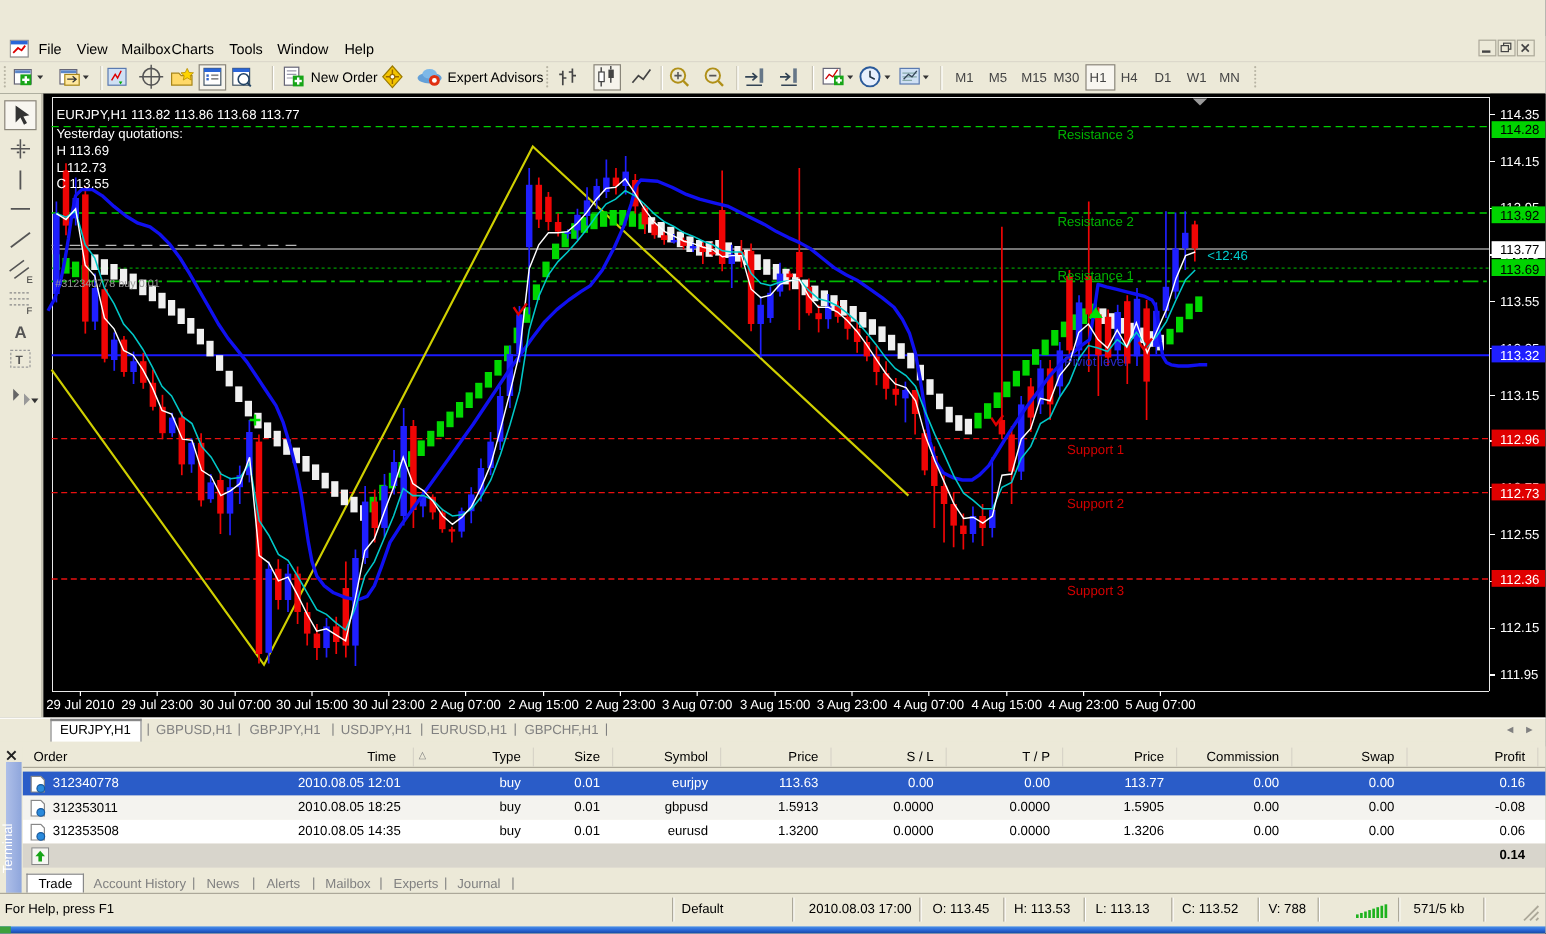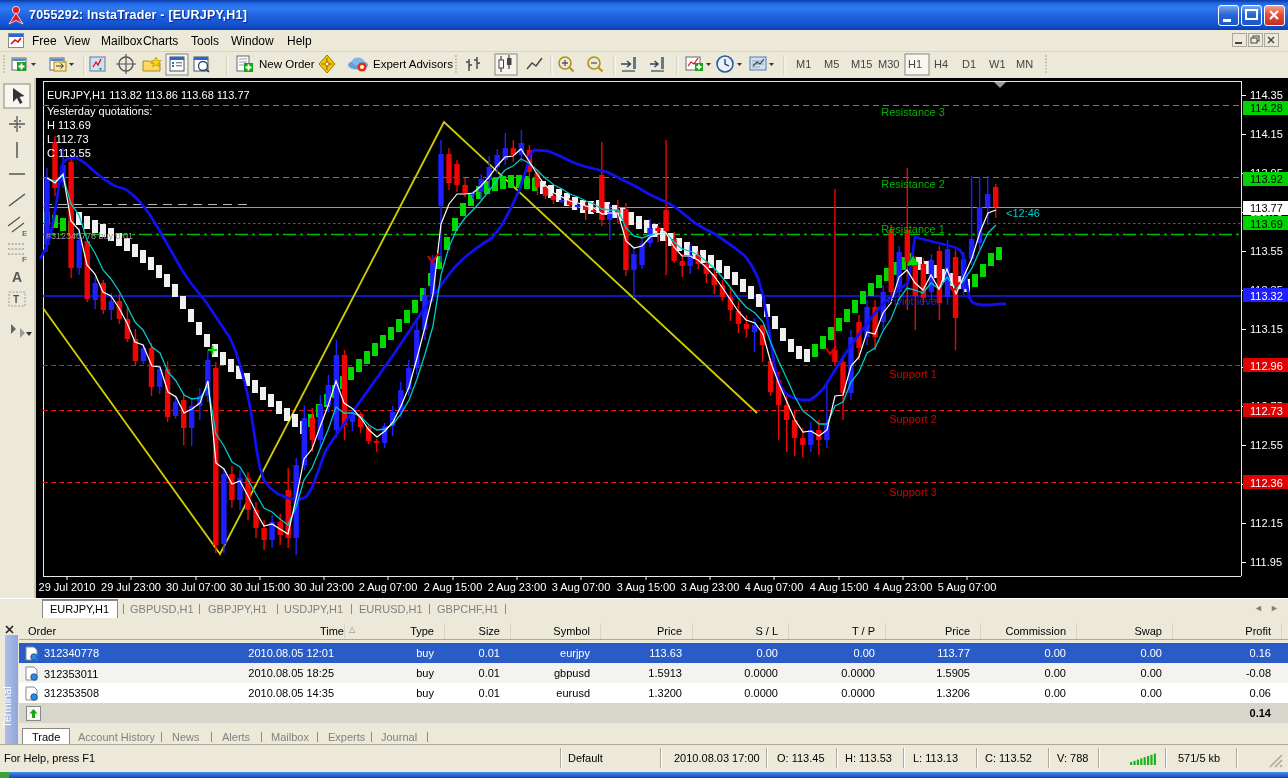--- a/index.html
+++ b/index.html
@@ -25,43 +25,27 @@
 #terminal{left:0;top:618px;width:1288px;height:126px;background:#ece9d8}
 #statusbar{left:0;top:744px;width:1288px;height:28px;background:#ece9d8;border-top:1px solid #aca899}
 #taskstrip{left:0;top:772px;width:1288px;height:6px;
  background:linear-gradient(180deg,#4a90e8 0%,#2a68d8 50%,#1446a0 100%)}
 .t11{font-size:11px;color:#000}
 .g11{font-size:11px;color:#808080}
 .sep{position:absolute;width:2px;border-left:1px solid #aca899;border-right:1px solid #fff}
 
 </style></head><body>
 <div id="win">
-<div id="titlebar" class="abs">
-      <svg class="abs" style="left:6px;top:4px" width="20" height="22">
-        <circle cx="10" cy="6" r="3.6" fill="#e81818" stroke="#fff" stroke-width="0.8"></circle>
-        <path d="M10 9 L3 20 L10 16.5 L17 20 Z" fill="#e81818" stroke="#fff" stroke-width="0.8"></path>
-      </svg>
-      <div class="txt">7055292: InstaTrader - [EURJPY,H1]</div>
-      <div class="tbtn b" style="left:1218px"><svg width="19" height="19">
-          <rect x="4" y="13" width="8" height="3" fill="#fff"></rect>
-        </svg></div>
-      <div class="tbtn b" style="left:1241px"><svg width="19" height="19">
-          <rect x="4" y="4" width="11" height="9" fill="none" stroke="#fff" stroke-width="2"></rect>
-        </svg></div>
-      <div class="tbtn r" style="left:1264px"><svg width="19" height="19">
-          <path d="M5 5 L13 13 M13 5 L5 13" stroke="#fff" stroke-width="2.2"></path>
-        </svg></div>
-    </div>
 <div id="menubar" class="abs">
       <svg class="abs" style="left:8px;top:3px" width="17" height="16">
         <rect x="0.5" y="0.5" width="15" height="14" fill="#fff" stroke="#888"></rect>
         <rect x="1" y="1" width="14" height="3" fill="#2a66d8"></rect>
         <path d="M3 11 L7 7 L10 9 L13 5" stroke="#d00" stroke-width="1.5" fill="none"></path>
       </svg>
-      <span class="mi" style="left:32px">Free</span>
+      <span class="mi" style="left:32px">File</span>
       <span class="mi" style="left:64px">View</span>
       <span class="mi" style="left:101px">Mailbox</span>
       <span class="mi" style="left:143px">Charts</span>
       <span class="mi" style="left:191px">Tools</span>
       <span class="mi" style="left:231px">Window</span>
       <span class="mi" style="left:287px">Help</span>
       <div class="mdibtn" style="left:1232px"><svg width="13" height="12">
           <rect x="2" y="8" width="7" height="2" fill="#444"></rect>
         </svg></div>
       <div class="mdibtn" style="left:1248px"><svg width="13" height="12">
@@ -716,21 +700,21 @@
       <div class="abs" style="left:510px;top:5px;width:1px;height:16px;background:#d8d4c8"></div>
       <div class="abs" style="left:600px;top:5px;width:1px;height:16px;background:#d8d4c8"></div>
       <div class="abs" style="left:692px;top:5px;width:1px;height:16px;background:#d8d4c8"></div>
       <div class="abs" style="left:788px;top:5px;width:1px;height:16px;background:#d8d4c8"></div>
       <div class="abs" style="left:885px;top:5px;width:1px;height:16px;background:#d8d4c8"></div>
       <div class="abs" style="left:980px;top:5px;width:1px;height:16px;background:#d8d4c8"></div>
       <div class="abs" style="left:1076px;top:5px;width:1px;height:16px;background:#d8d4c8"></div>
       <div class="abs" style="left:1172px;top:5px;width:1px;height:16px;background:#d8d4c8"></div>
       <div class="abs" style="left:1281px;top:5px;width:1px;height:16px;background:#d8d4c8"></div>
       <span class="abs t11" style="left:28px;top:7px">Order</span>
-      <span class="abs t11" style="left:344px;top:7px;transform:translateX(-100%)">Time</span>
+      <span class="abs t11" style="left:330px;top:7px;transform:translateX(-100%)">Time</span>
       <span class="abs t11" style="left:434px;top:7px;transform:translateX(-100%)">Type</span>
       <span class="abs t11" style="left:500px;top:7px;transform:translateX(-100%)">Size</span>
       <span class="abs t11" style="left:590px;top:7px;transform:translateX(-100%)">Symbol</span>
       <span class="abs t11" style="left:682px;top:7px;transform:translateX(-100%)">Price</span>
       <span class="abs t11" style="left:778px;top:7px;transform:translateX(-100%)">S / L</span>
       <span class="abs t11" style="left:875px;top:7px;transform:translateX(-100%)">T / P</span>
       <span class="abs t11" style="left:970px;top:7px;transform:translateX(-100%)">Price</span>
       <span class="abs t11" style="left:1066px;top:7px;transform:translateX(-100%)">Commission</span>
       <span class="abs t11" style="left:1162px;top:7px;transform:translateX(-100%)">Swap</span>
       <span class="abs t11" style="left:1271px;top:7px;transform:translateX(-100%)">Profit</span>

